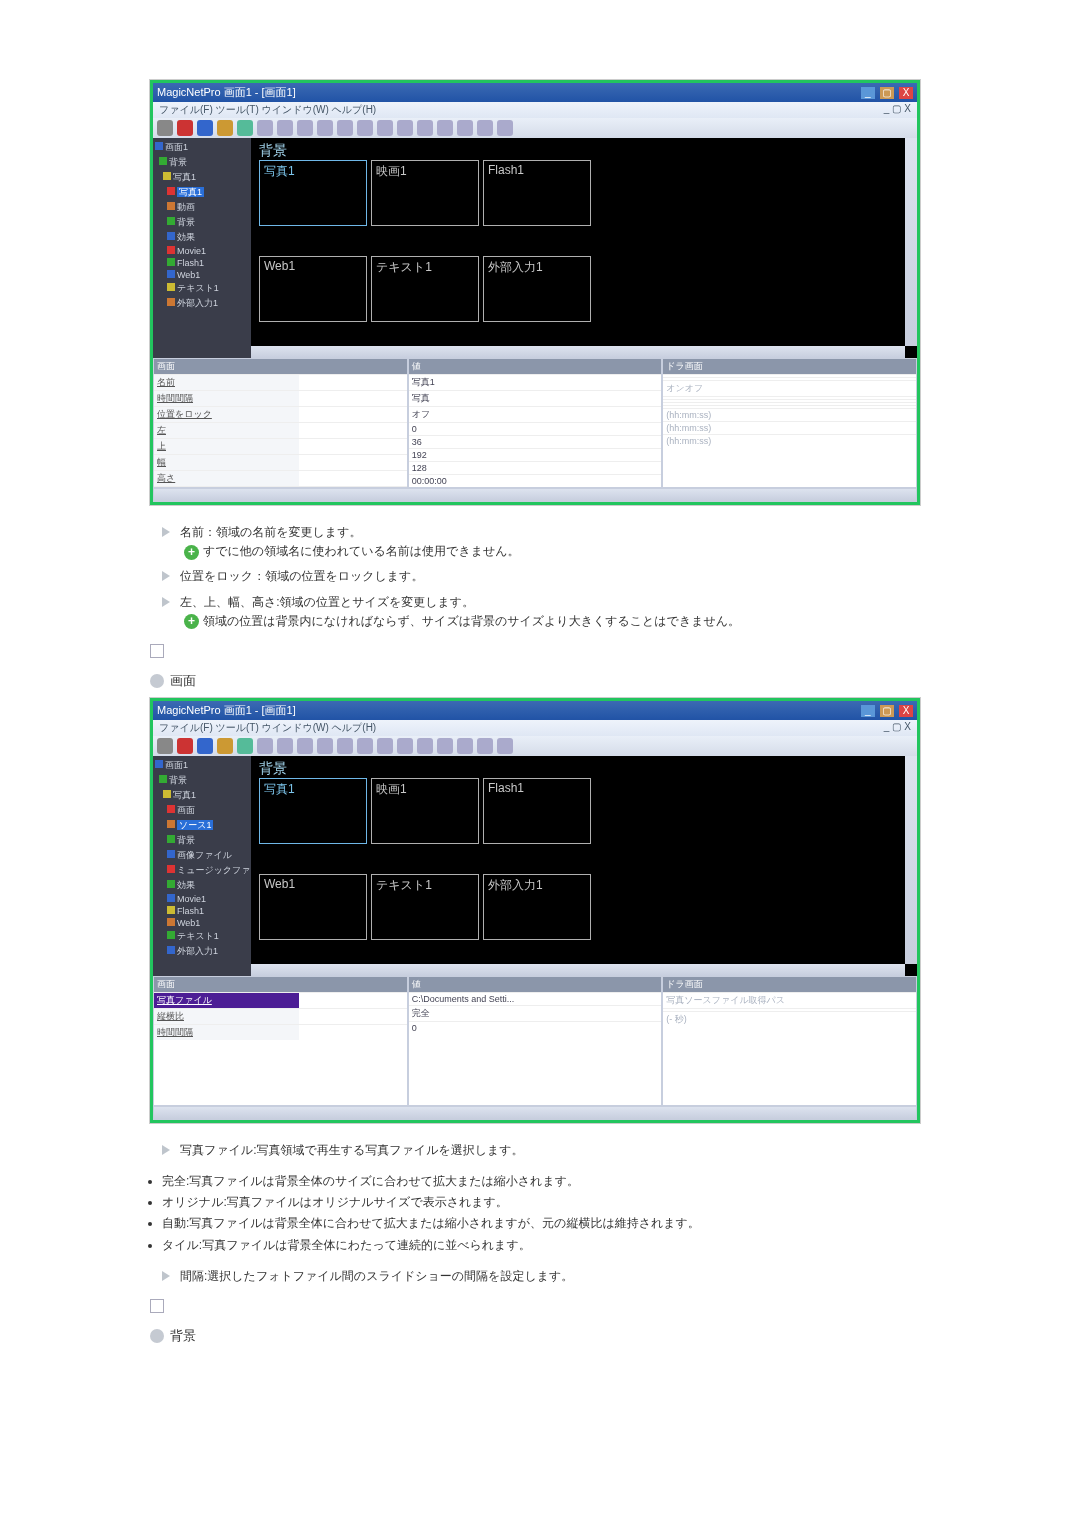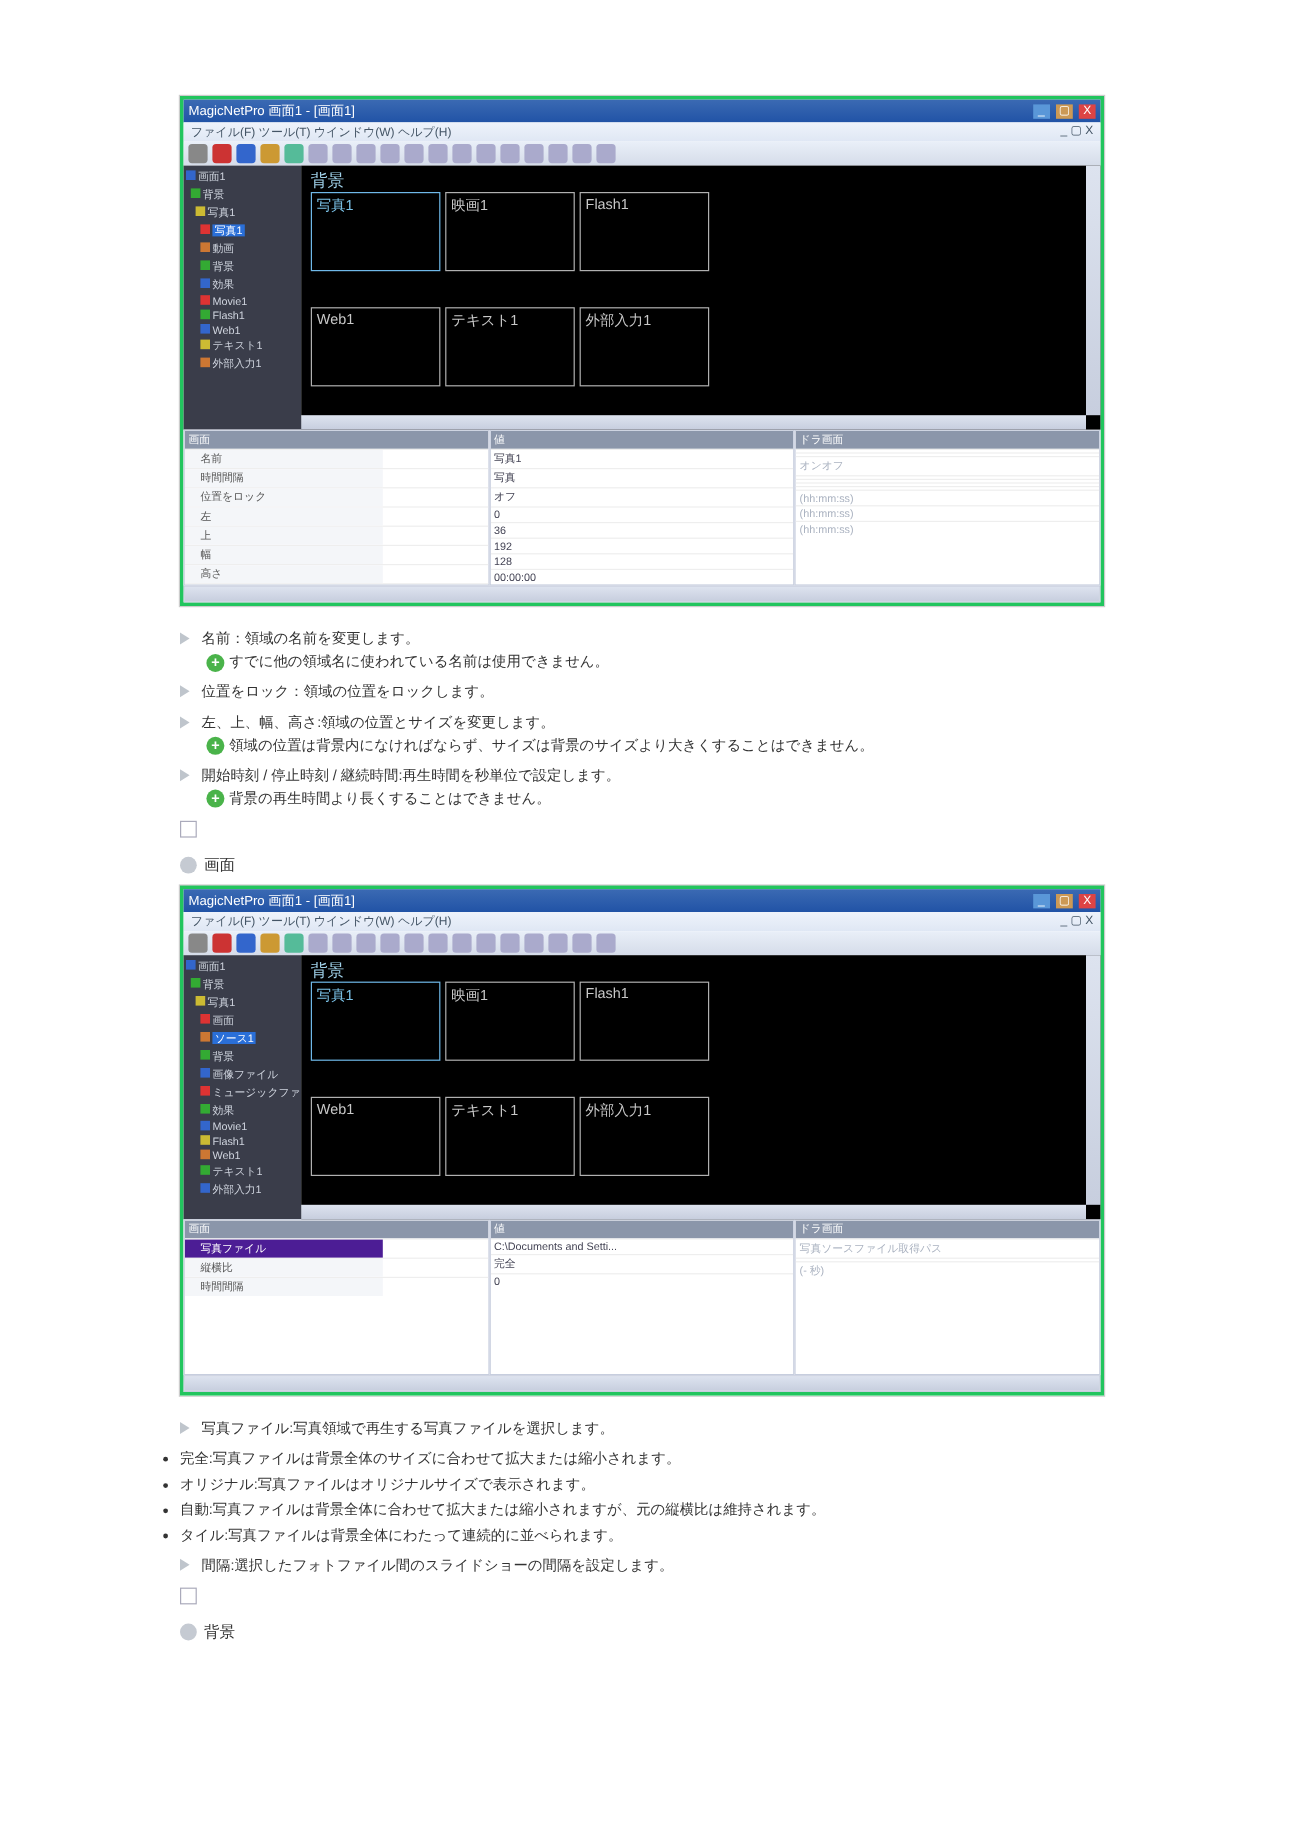--- a/index.html
+++ b/index.html
@@ -99,28 +99,28 @@
 
     .proppane{
       height:130px;
       display:flex;
       font-size:9px;
       background:#fff;
     }
     .propcol{flex:1;border:1px solid #c7cede;overflow:hidden;}
     .prophdr{background:#8b96aa;color:#fff;padding:1px 3px;font-size:9px;}
     .proprow{display:flex;border-top:1px solid #eee;}
-    .proprow .k{width:55%;background:#f4f6f9;padding:1px 13px;color:#555;}
+    .proprow .k{width:55%;background:#f4f6f9;padding:1px 3px;color:#555;text-decoration:underline;}
     .proprow .v{flex:1;padding:1px 3px;color:#445;}
     .proprow .k.hot{background:#4c1d95;color:#fff;}
     .v.faint{color:#aab2c0;}
     .propscroll-h{height:12px;background:linear-gradient(#dde3ef,#c7cede);border:1px solid #c7cede;}
 
     
-    .doc ul{list-style:none;padding:0;margin:0;}
+    .doc ul{list-style:none;padding:0;margin:12px;}
     .doc li{margin:6px 0;line-height:1.6;}
     .arrow{display:inline-block;width:14px;height:10px;margin-right:4px;position:relative;top:1px;}
     .arrow::before{content:"";display:block;width:0;height:0;border:5px solid transparent;border-left:8px solid #bfc5cc;}
     .plus{
       display:inline-block;width:15px;height:15px;border-radius:50%;
       background:#4ab34a;color:#fff;text-align:center;line-height:15px;font-weight:bold;font-size:12px;margin:0 4px 0 22px;
       vertical-align:middle;
     }
     .sub-bullets{margin:6px 0 6px 60px;}
     .sub-bullets li{list-style:disc;margin:2px 0;}
@@ -294,22 +294,20 @@
     <div class="propscroll-h"></div>
   </div>
 
   <div class="doc">
     <ul>
       <li><span class="arrow"></span><span>名前：領域の名前を変更します。</span><br>
         <span class="plus">+</span><span>すでに他の領域名に使われている名前は使用できません。</span></li>
       <li><span class="arrow"></span><span>位置をロック：領域の位置をロックします。</span></li>
       <li><span class="arrow"></span><span>左、上、幅、高さ:領域の位置とサイズを変更します。</span><br>
         <span class="plus">+</span><span>領域の位置は背景内になければならず、サイズは背景のサイズより大きくすることはできません。</span></li>
-      <li><span class="arrow"></span><span>開始時刻 / 停止時刻 / 継続時間:再生時間を秒単位で設定します。</span><br>
-        <span class="plus">+</span><span>背景の再生時間より長くすることはできません。</span></li>
     </ul>
     <div style="margin:8px 0 0 0"><span class="checkbox"></span></div>
   </div>
 
   <div class="section-hdr">
     <span class="section-ic"></span>
     <span>画面</span>
   </div>
 
   <div class="appwin">

